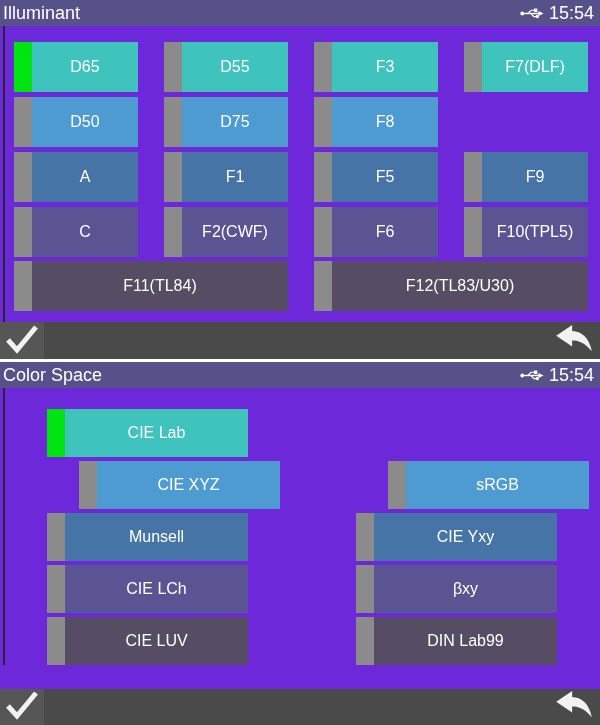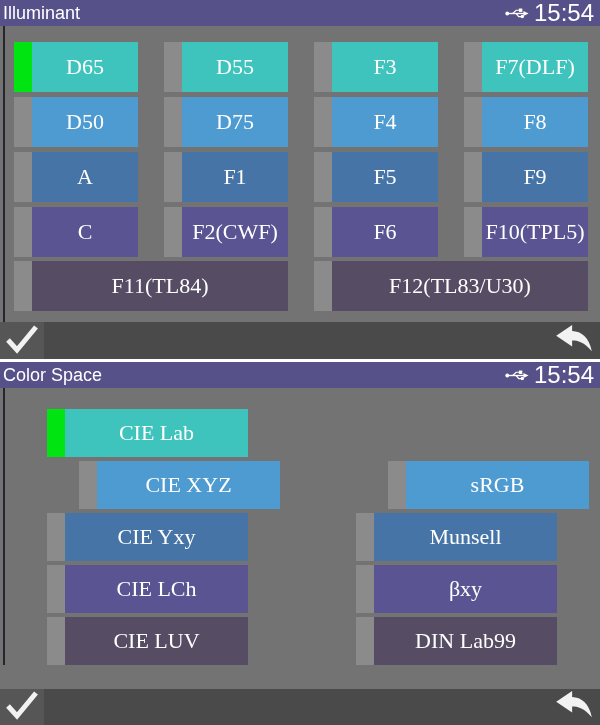--- a/index.html
+++ b/index.html
@@ -1,43 +1,43 @@
 <!DOCTYPE html>
 <html style="--titlebar: #575189; --row-teal: #3fc3bd; --row-blue: #4d9bd1; --row-steel: #4674a6; --row-purple: #5a5592; --row-dark-purple: #564c63; --selected-stripe: #00e411; --stripe-gray: #8b8b8b; --bottombar: #4a4a4a; --background: #000000;"><head>
 <meta charset="utf-8">
 <style>
   html,body{margin:0;padding:0;background:#000;}
   body{width:600px;height:725px;overflow:hidden;font-family:"Liberation Sans",sans-serif;-webkit-font-smoothing:antialiased;}
   .screen{position:relative;width:600px;height:725px;background:#000;}
 
-  .panel{position:absolute;left:0;width:600px;background:#737373;border-radius:6px;}
+  .panel{position:absolute;left:0;width:600px;background:#6d28d9;border-radius:6px;}
   #panel-illuminant{top:0;height:359px;}
   #panel-separator{position:absolute;top:359px;left:0;width:600px;height:3px;background:#ffffff;}
   #panel-colorspace{top:362px;height:363px;}
 
   .titlebar{position:absolute;top:0;left:0;width:600px;height:26px;background:var(--titlebar);
     display:flex;align-items:center;box-sizing:border-box;padding:0 6px 0 3px;color:#fff;}
   .titlebar .title{flex:1;font-size:18px;line-height:26px;}
-  .clock{display:flex;align-items:center;gap:5px;font-size:24px;}
+  .clock{display:flex;align-items:center;gap:5px;font-size:18px;}
   .usb-icon svg{display:block;}
 
   .edge-line{position:absolute;left:3px;width:2px;background:#26262e;}
 
   .row{position:absolute;display:flex;}
   .p1row{left:14px;gap:26px;}
   .p2row{left:47px;gap:108px;}
 
   .btn{display:flex;height:50px;cursor:pointer;}
   .p2row .btn{height:48px;}
   .btn{width:124px;}
   .btn.wide{width:274px;}
   .p2row .btn{width:201px;}
   .btn .stripe{width:18px;height:100%;background:var(--stripe-gray);flex:0 0 18px;}
   .btn.selected .stripe{background:var(--selected-stripe);}
-  .btn .body{flex:1;display:flex;align-items:center;justify-content:center;color:#fff;font-size:22px;white-space:nowrap;font-family:Liberation Serif, serif;}
+  .btn .body{flex:1;display:flex;align-items:center;justify-content:center;color:#fff;font-size:16px;white-space:nowrap;}
   .r-teal .body{background:var(--row-teal);}
   .r-blue .body{background:var(--row-blue);}
   .r-steel .body{background:var(--row-steel);}
   .r-purple .body{background:var(--row-purple);}
   .r-dark .body{background:var(--row-dark-purple);}
 
   .bottombar{position:absolute;left:0;width:600px;height:37px;background:var(--bottombar);
     display:flex;align-items:center;justify-content:space-between;}
   #panel-illuminant .bottombar{top:322px;}
   #panel-colorspace .bottombar{top:327px;height:36px;}
@@ -92,24 +92,20 @@
       <div class="btn r-blue">
         <span class="stripe"></span>
         <span class="body">D50</span>
       </div>
       <div class="btn r-blue">
         <span class="stripe"></span>
         <span class="body">D75</span>
       </div>
       <div class="btn r-blue">
         <span class="stripe"></span>
-        <span class="body">F4</span>
-      </div>
-      <div class="btn r-blue">
-        <span class="stripe"></span>
         <span class="body">F8</span>
       </div>
     </div>
 
     <div class="row p1row" style="top:152px;">
       <div class="btn r-steel">
         <span class="stripe"></span>
         <span class="body">A</span>
       </div>
       <div class="btn r-steel">
@@ -210,25 +206,25 @@
       </div>
       <div class="btn r-blue">
         <span class="stripe"></span>
         <span class="body">sRGB</span>
       </div>
     </div>
 
     <div class="row p2row" style="top:151px;">
       <div class="btn r-steel">
         <span class="stripe"></span>
+        <span class="body">Munsell</span>
+      </div>
+      <div class="btn r-steel">
+        <span class="stripe"></span>
         <span class="body">CIE Yxy</span>
-      </div>
-      <div class="btn r-steel">
-        <span class="stripe"></span>
-        <span class="body">Munsell</span>
       </div>
     </div>
 
     <div class="row p2row" style="top:203px;">
       <div class="btn r-purple">
         <span class="stripe"></span>
         <span class="body">CIE LCh</span>
       </div>
       <div class="btn r-purple">
         <span class="stripe"></span>

